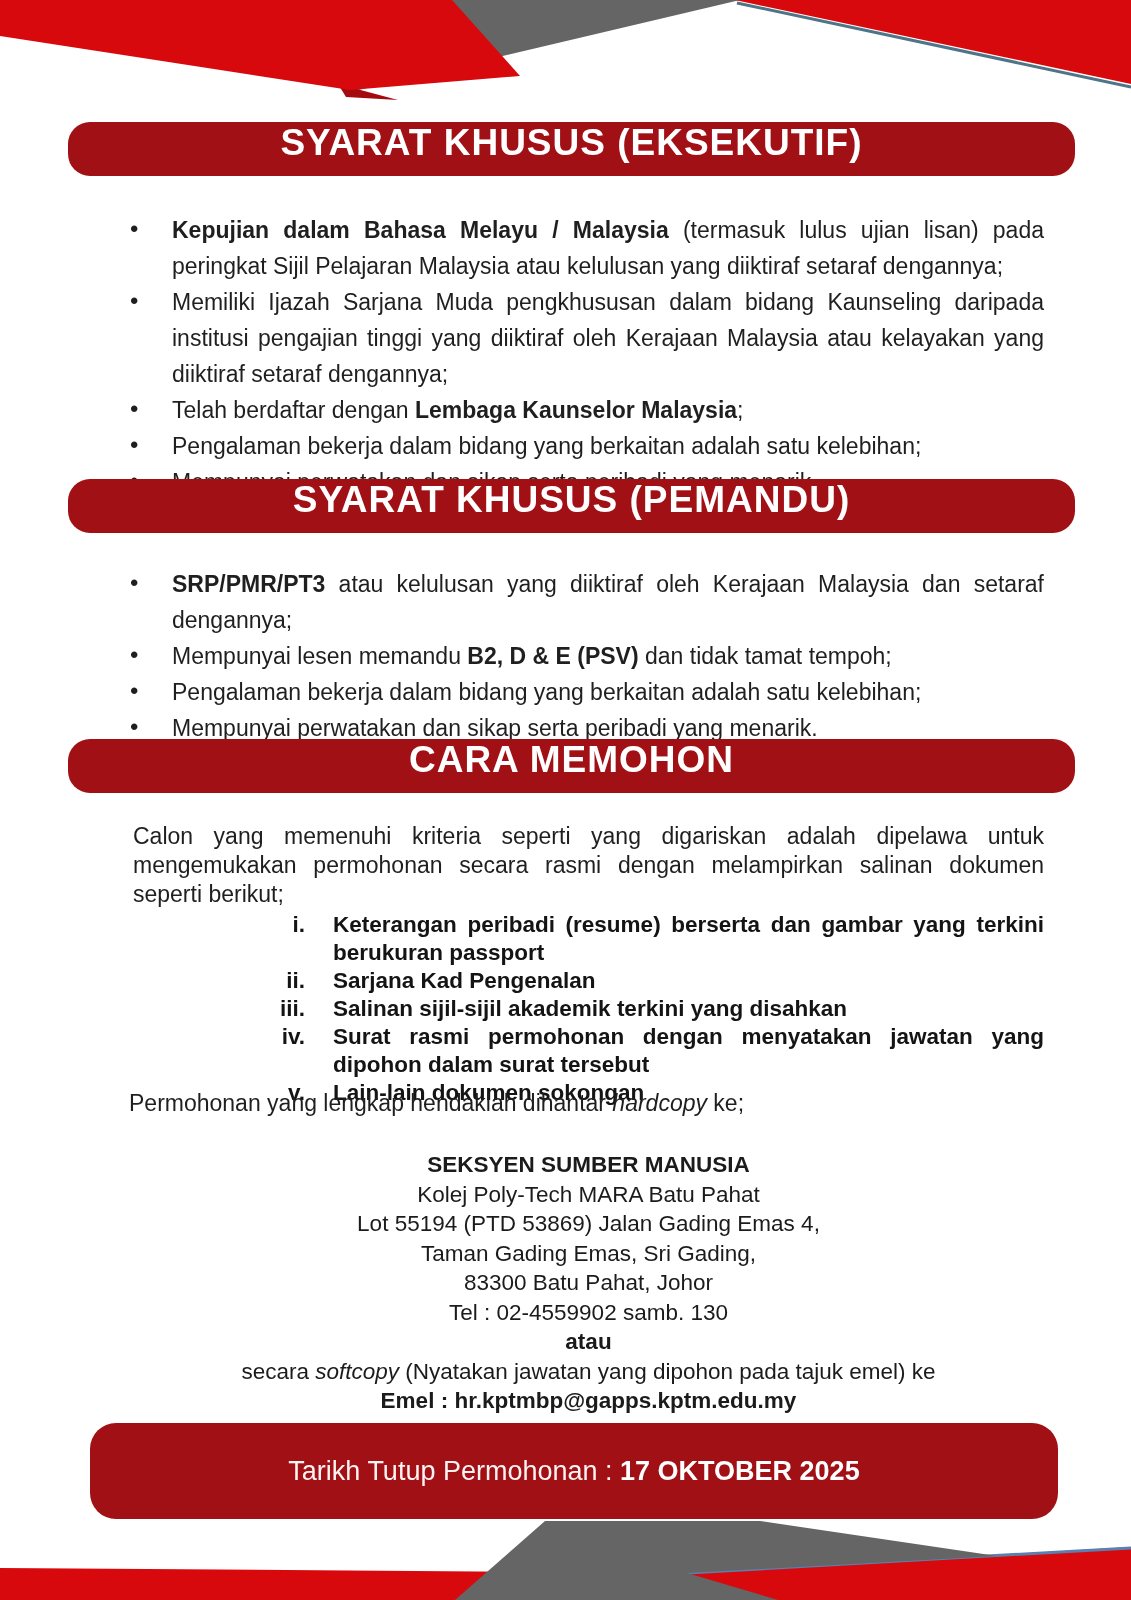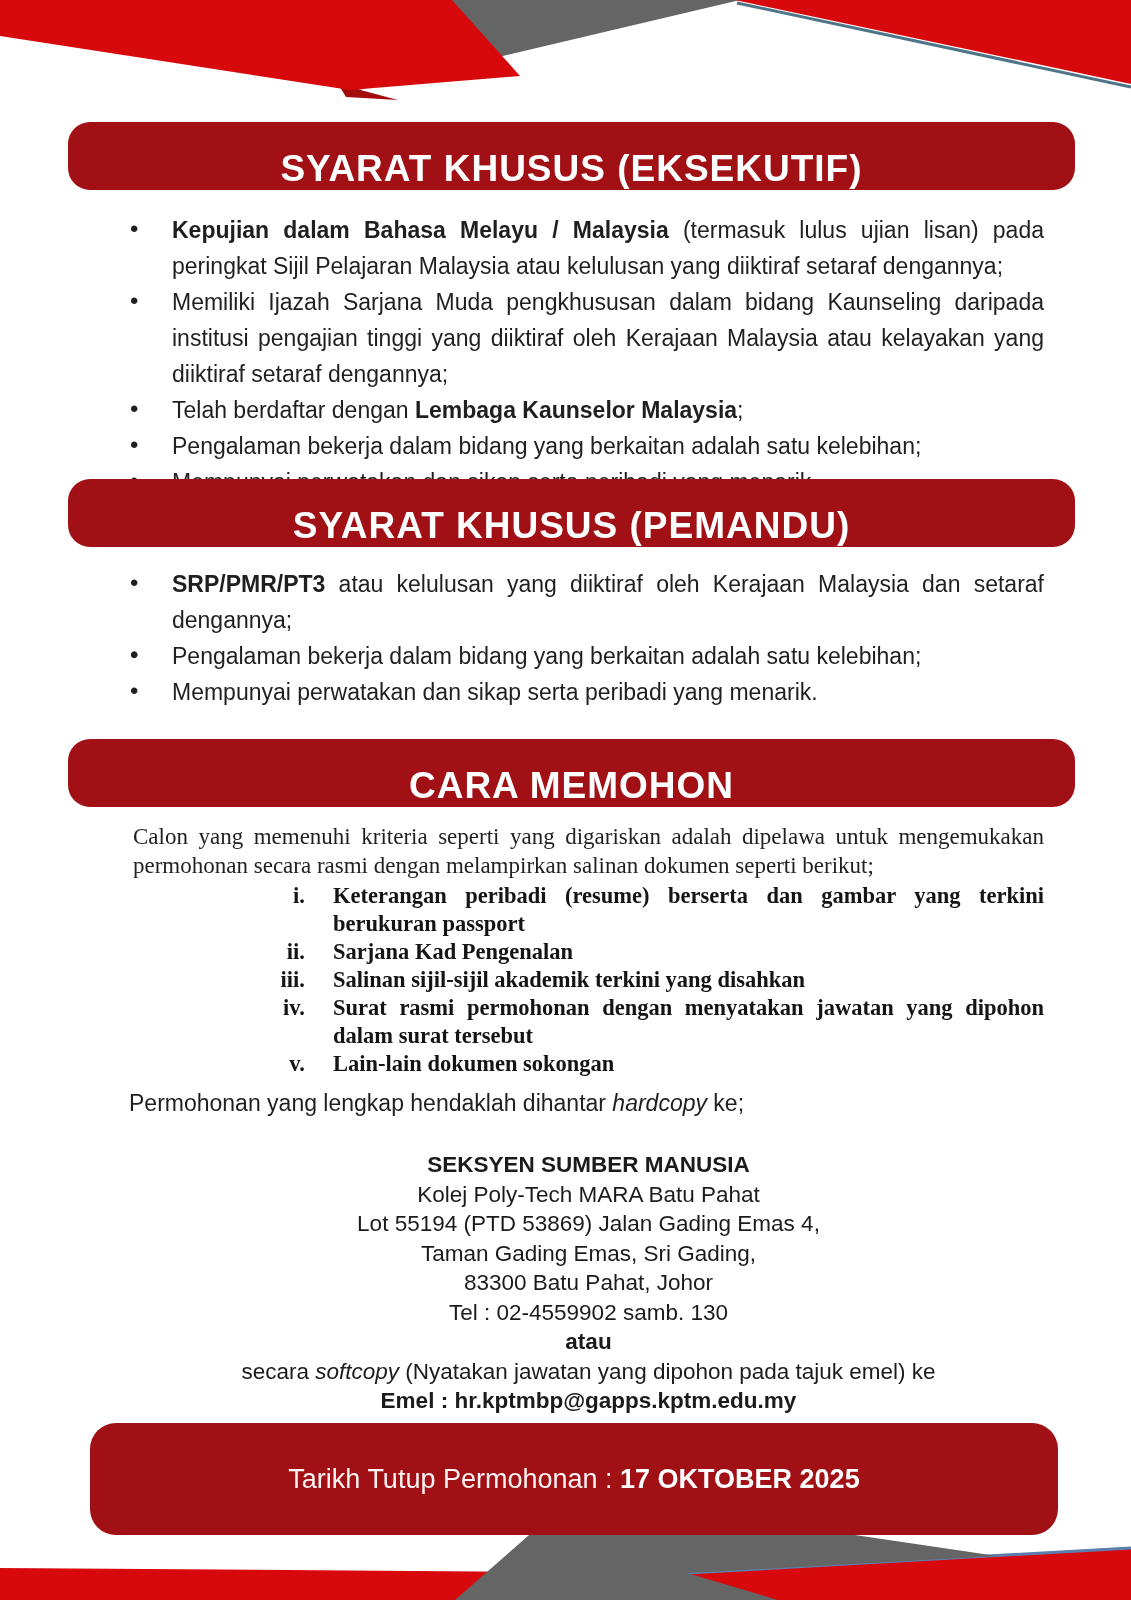--- a/index.html
+++ b/index.html
@@ -6,59 +6,59 @@
   body{
     width:1131px;height:1600px;position:relative;overflow:hidden;
     background:#ffffff;
     font-family:"Liberation Sans","DejaVu Sans",sans-serif;
     color:#212121;
   }
   .abs{position:absolute;}
   svg.deco{display:block;}
   
   .secbar{
-    position:absolute;left:68px;width:1007px;height:68px;
+    position:absolute;left:68px;width:1007px;height:54px;
     background:#a01015;border-radius:22px;
-    display:flex;align-items:flex-end;justify-content:center;
+    display:flex;align-items:flex-start;justify-content:center;
   }
   .secbar .title{
     color:#ffffff;font-weight:700;font-size:37px;letter-spacing:1px;
   }
   
   .bullets{position:absolute;left:100px;width:944px;}
   .bli{
     position:relative;padding-left:72px;text-align:justify;
     font-size:23px;line-height:36px;color:#1f1f1f;
   }
   .bli .dot{
     position:absolute;left:30px;top:-1px;font-size:24px;color:#1f1f1f;
   }
   .sb{font-weight:700;}
   .si{font-style:italic;}
   
-  .cara{position:absolute;left:133px;top:822px;width:911px;font-family:Liberation Serif, serif;}
+  .cara{position:absolute;left:133px;top:822px;width:911px;}
   .intro{
     text-align:justify;font-size:23px;line-height:29px;color:#1f1f1f;
   }
   .roman{margin-top:2px;}
   .rrow{display:flex;font-weight:700;font-size:22.5px;line-height:28px;color:#141414;}
   .rnum{width:172px;text-align:right;flex:0 0 172px;}
   .rtxt{margin-left:28px;text-align:justify;flex:1;}
   .dispatch{
     position:absolute;left:129px;top:1090px;width:911px;
     font-size:23px;color:#1f1f1f;
   }
   .address{
     position:absolute;left:133px;top:1150px;width:911px;
     text-align:center;font-size:22.5px;line-height:29.5px;color:#1b1b1b;
   }
   .address .aline{display:block;text-align:center;}
   
   .banner{
-    position:absolute;left:90px;top:1423px;width:968px;height:112px;
+    position:absolute;left:90px;top:1423px;width:968px;height:96px;
     background:#a01015;border-radius:26px;z-index:3;
     display:flex;flex-direction:column;align-items:center;justify-content:center;
     gap:5px;
   }
   .banner .bl1{color:#fdf3f3;font-size:27px;}
   .banner .bl1 .sb{color:#ffffff;}
   .banner .bl2{color:#f8e9e9;font-size:22px;}
   .banner .bl2 .sb{color:#ffffff;}
 </style>
 </head>
@@ -113,20 +113,21 @@
   <span class="title">SYARAT KHUSUS (PEMANDU)</span>
 </div>
 
 <div class="bullets" style="top:566px;">
   <div class="bli">
     <span class="dot">•</span>
     <span><span class="sb">SRP/PMR/PT3</span><span> atau kelulusan yang diiktiraf oleh Kerajaan Malaysia dan setaraf dengannya;</span></span>
   </div>
   <div class="bli">
     <span class="dot">•</span>
+    <span><span>Mempunyai lesen memandu </span><span class="sb">B2, D &amp; E (PSV)</span><span> dan tidak tamat tempoh;</span></span>
   </div>
   <div class="bli">
     <span class="dot">•</span>
     <span><span>Pengalaman bekerja dalam bidang yang berkaitan adalah satu kelebihan;</span></span>
   </div>
   <div class="bli">
     <span class="dot">•</span>
     <span><span>Mempunyai perwatakan dan sikap serta peribadi yang menarik.</span></span>
   </div>
 </div>

